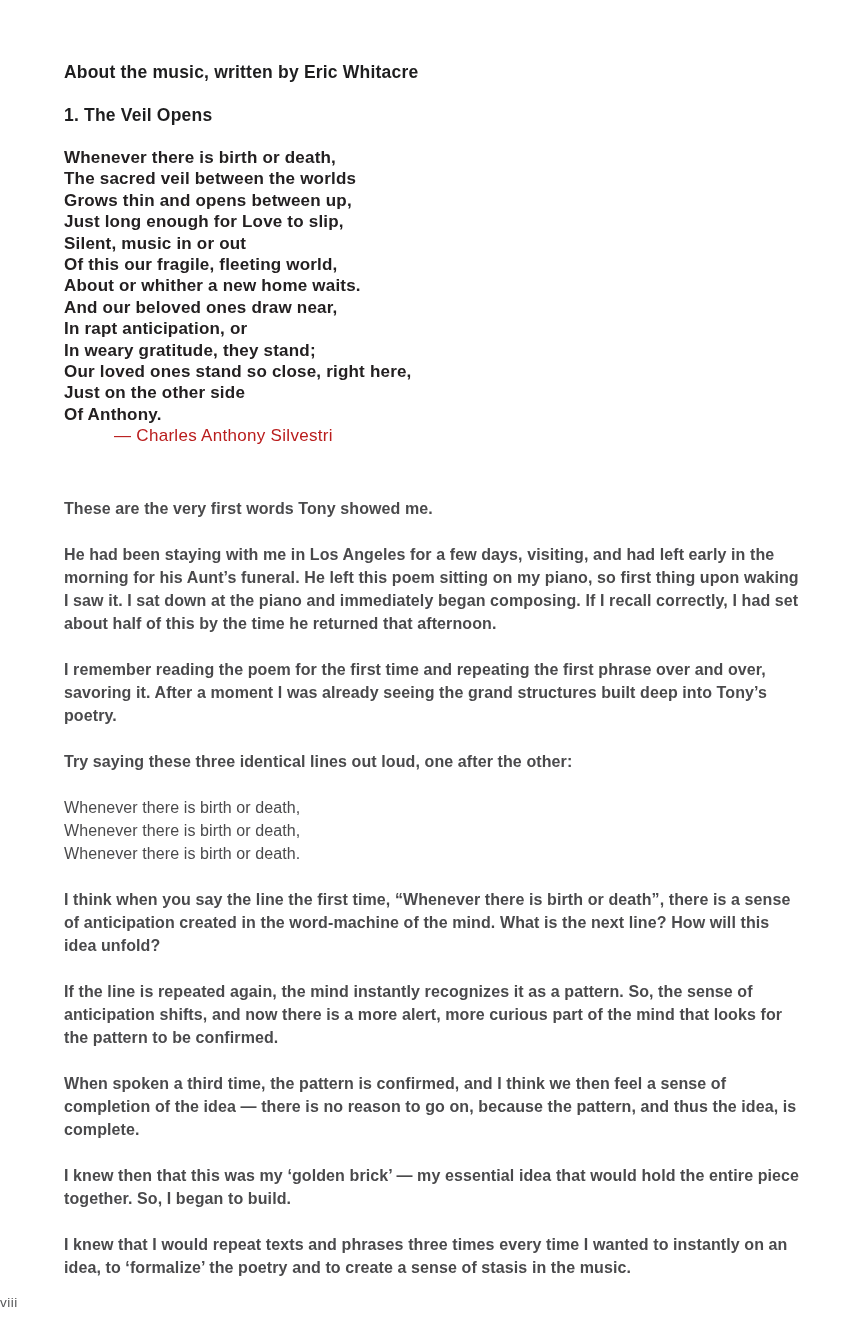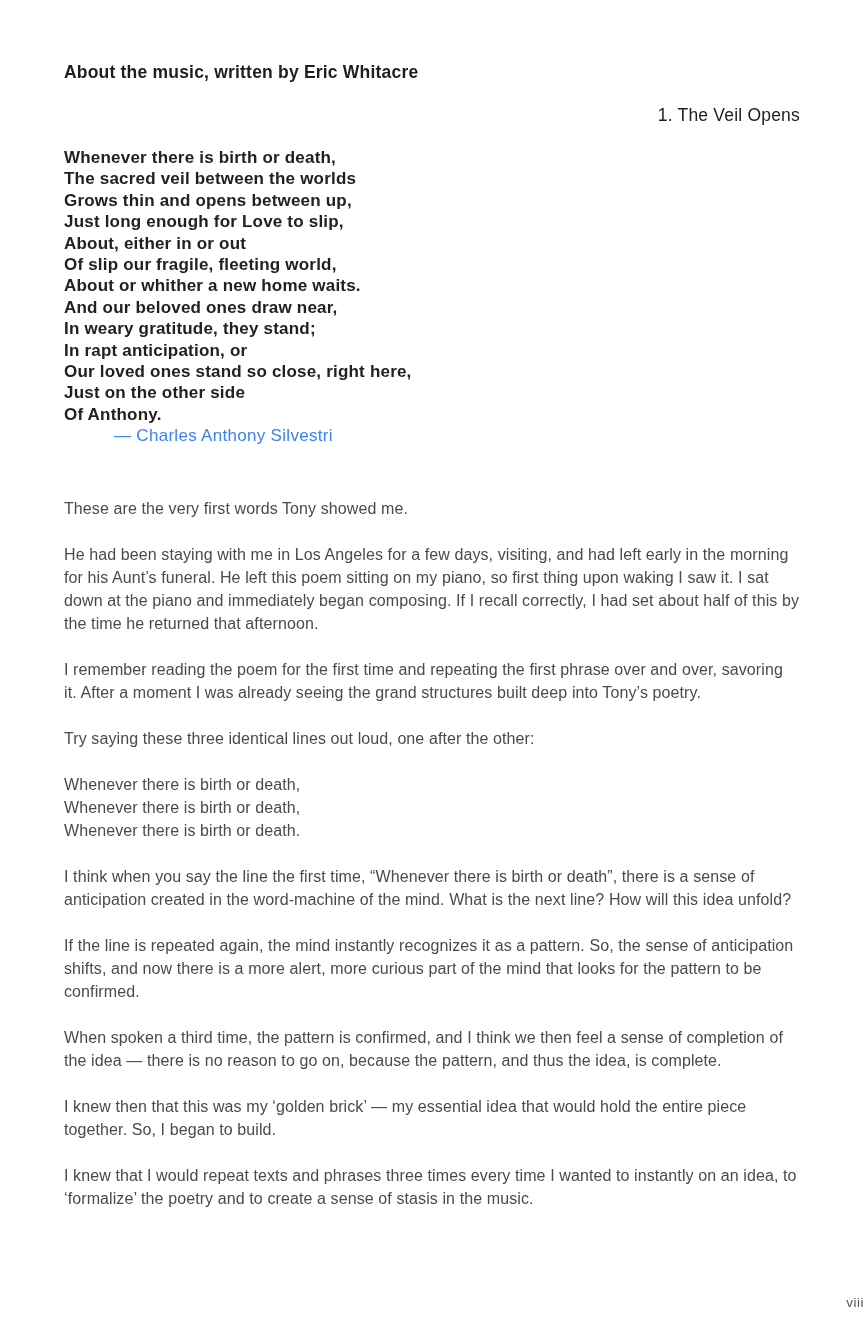--- a/index.html
+++ b/index.html
@@ -22,99 +22,98 @@
     margin: 0 0 23px 0;
     font-size: 17.5px;
     font-weight: 700;
     line-height: 20px;
     color: #1e1e1f;
     letter-spacing: 0.2px;
   }
   .section-heading {
     margin: 0 0 22px 0;
     font-size: 17.5px;
-    font-weight: 400;
+    font-weight: 700;
     line-height: 20px;
     color: #1e1e1f;
     letter-spacing: 0.2px;
-    text-align: right;
   }
   .poem {
     margin: 0;
   }
   .poem-line {
     font-size: 17px;
     font-weight: 700;
     line-height: 21.4px;
     color: #232021;
     letter-spacing: 0.2px;
     white-space: nowrap;
   }
   .poem-attribution {
     padding-left: 50px;
     font-size: 17px;
     font-weight: 400;
     line-height: 21.4px;
-    color: #3b82f6;
+    color: #b91c1c;
     letter-spacing: 0.3px;
   }
   .body-text {
     margin-top: 50px;
     width: 736px;
   }
   .para {
     margin: 0 0 23px 0;
     font-size: 16px;
-    font-weight: 400;
+    font-weight: 700;
     line-height: 23px;
     color: #4a4a4c;
     letter-spacing: 0.1px;
   }
   .verse {
     margin: 0 0 23px 0;
   }
   .verse-line {
     font-size: 16px;
     font-weight: 400;
     line-height: 23px;
     color: #4a4a4c;
     letter-spacing: 0.1px;
     white-space: nowrap;
   }
   .page-number {
     position: absolute;
     left: 0;
     right: 0;
     bottom: 33px;
-    text-align: right;
+    text-align: left;
     font-size: 13.5px;
     font-weight: 400;
     color: #58595b;
     letter-spacing: 0.5px;
   }
 </style>
 </head>
 <body>
 
 <div class="page">
   <h1 class="title">About the music, written by Eric Whitacre</h1>
 
   <h2 class="section-heading">1. The Veil Opens</h2>
 
   <div class="poem">
       <div class="poem-line">Whenever there is birth or death,</div>
       <div class="poem-line">The sacred veil between the worlds</div>
       <div class="poem-line">Grows thin and opens between up,</div>
       <div class="poem-line">Just long enough for Love to slip,</div>
-      <div class="poem-line">About, either in or out</div>
-      <div class="poem-line">Of slip our fragile, fleeting world,</div>
+      <div class="poem-line">Silent, music in or out</div>
+      <div class="poem-line">Of this our fragile, fleeting world,</div>
       <div class="poem-line">About or whither a new home waits.</div>
       <div class="poem-line">And our beloved ones draw near,</div>
+      <div class="poem-line">In rapt anticipation, or</div>
       <div class="poem-line">In weary gratitude, they stand;</div>
-      <div class="poem-line">In rapt anticipation, or</div>
       <div class="poem-line">Our loved ones stand so close, right here,</div>
       <div class="poem-line">Just on the other side</div>
       <div class="poem-line">Of Anthony.</div>
     </div>
 
   <div class="poem-attribution">— Charles Anthony Silvestri</div>
 
   <div class="body-text">
       <p class="para">These are the very first words Tony showed me.</p>
       <p class="para">He had been staying with me in Los Angeles for a few days, visiting, and had left early in the morning for his Aunt’s funeral. He left this poem sitting on my piano, so first thing upon waking I saw it. I sat down at the piano and immediately began composing. If I recall correctly, I had set about half of this by the time he returned that afternoon.</p>

